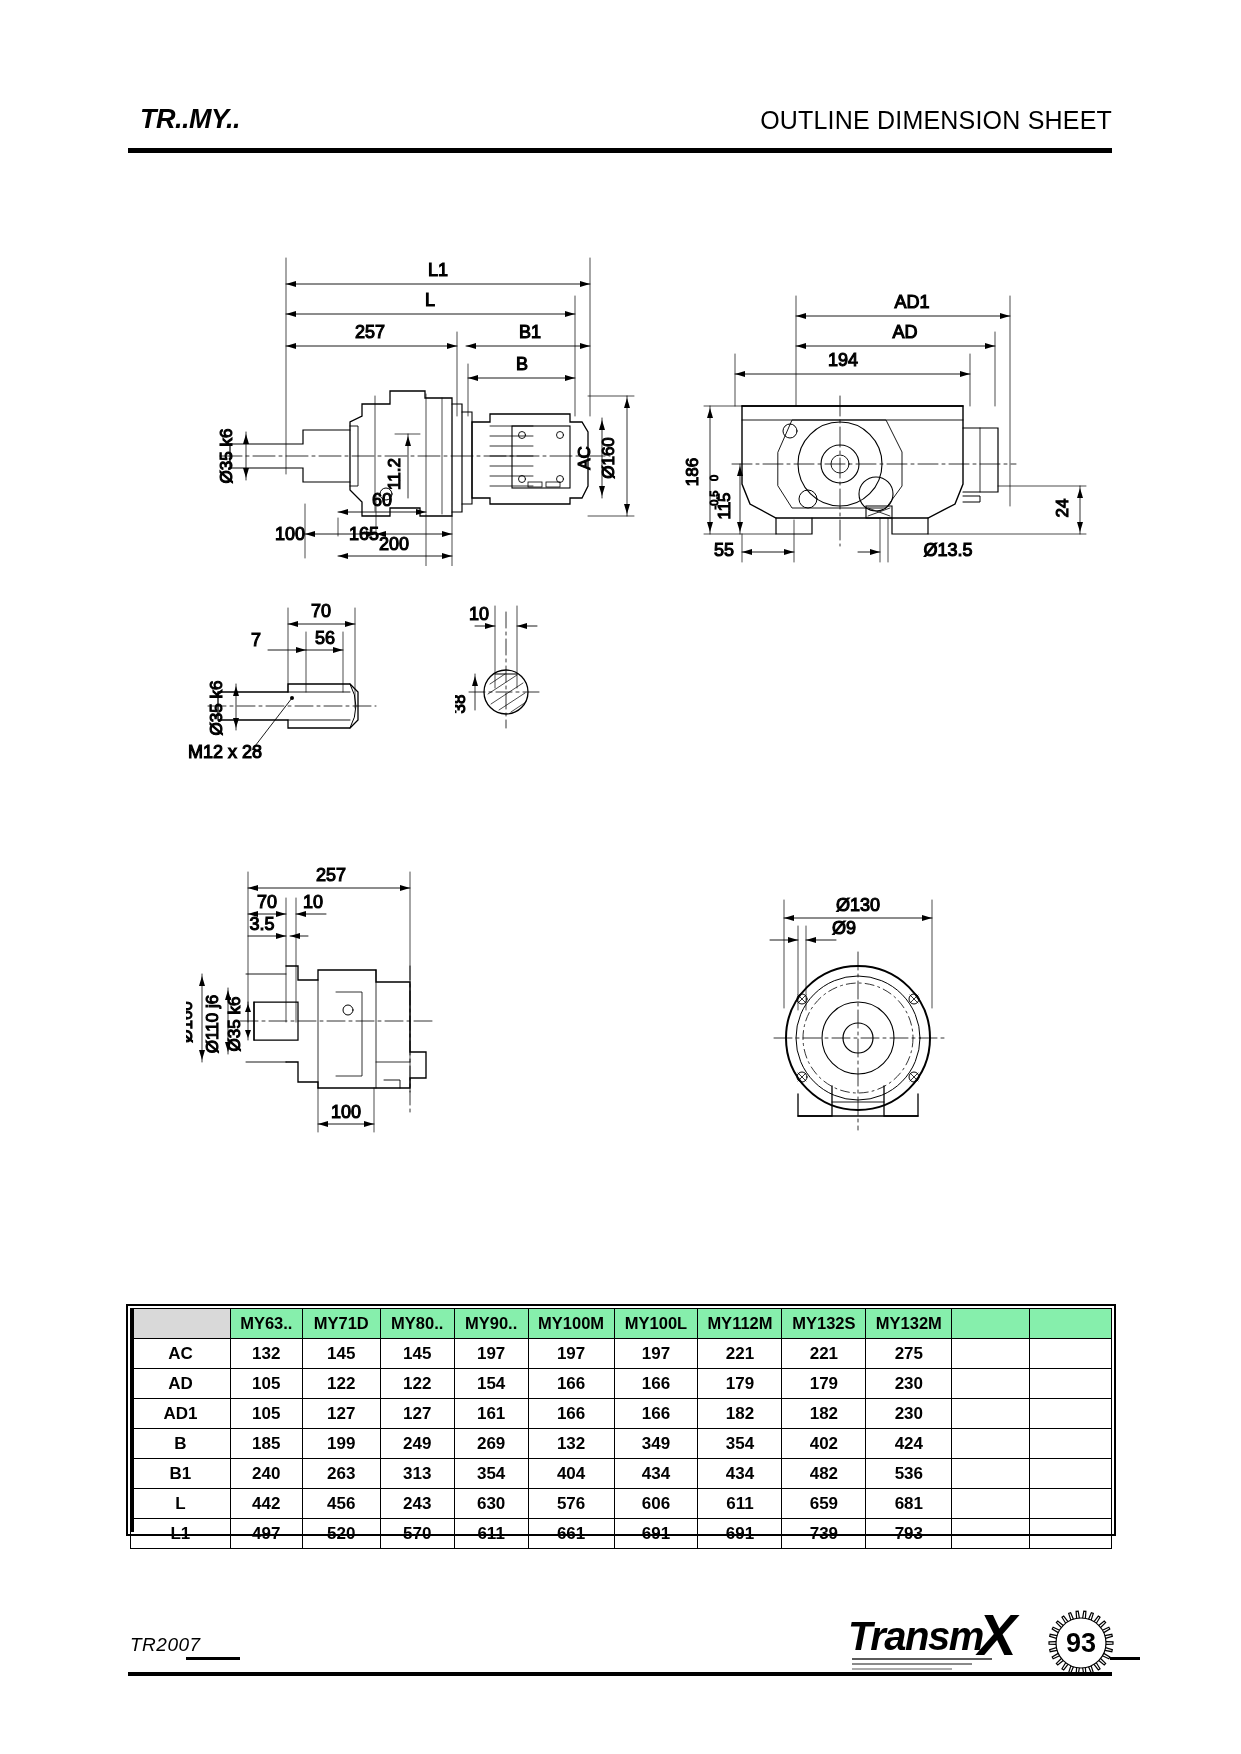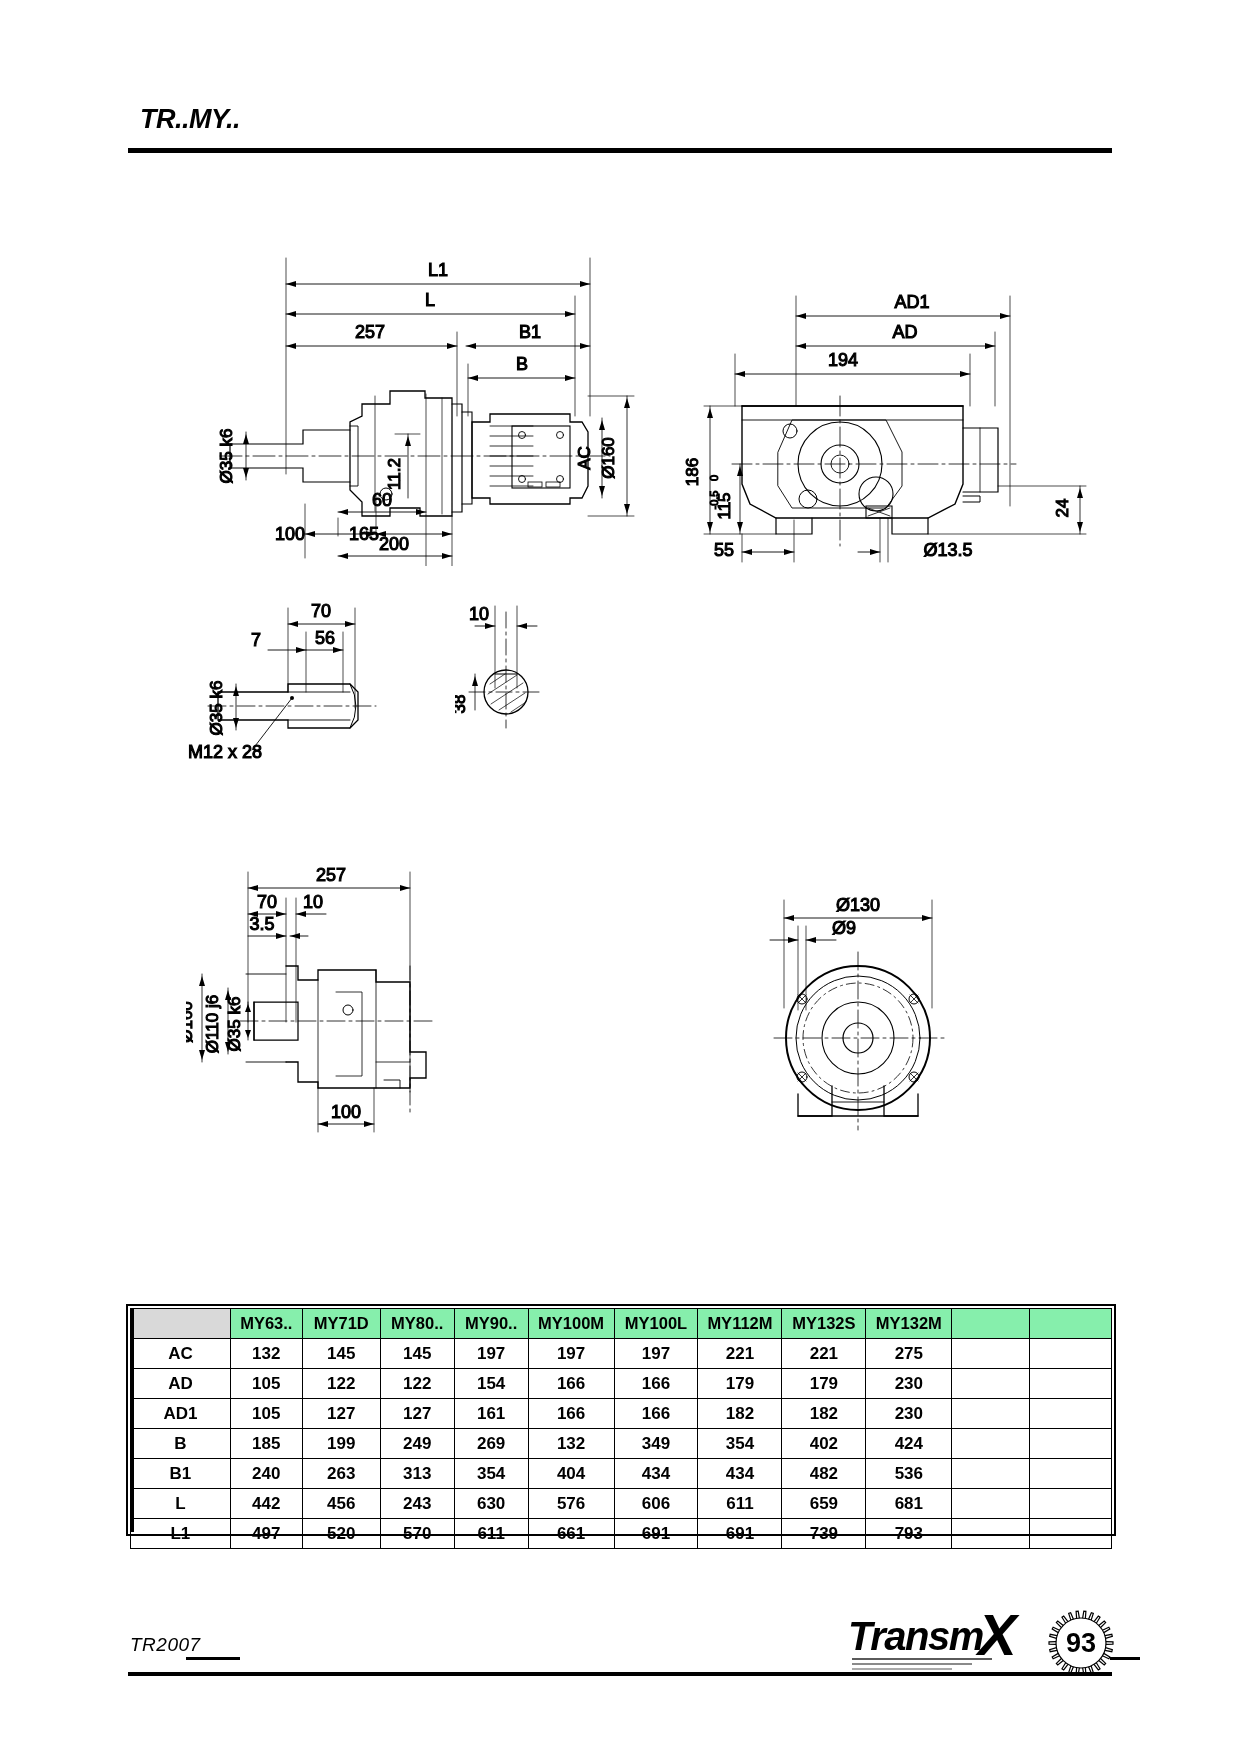--- a/index.html
+++ b/index.html
@@ -131,20 +131,21 @@
   
   text { font-family: "Liberation Sans", sans-serif; }
 </style>
 </head>
 <body>
 
 <div class="page">
 
   <div class="header">
     <div class="header-left">TR..MY..</div>
+    <div class="header-right">OUTLINE DIMENSION SHEET</div>
   </div>
   <div class="header-rule"></div>
 
 
   <div class="dwg" style="left:190px; top:236px;">
     <svg width="450" height="330" viewBox="0 0 450 330">
       <g fill="none" stroke="#000" stroke-width="1.1" stroke-linecap="round">
 
         <line x1="96" y1="22" x2="96" y2="238" stroke-width="0.7"></line>
         <line x1="400" y1="22" x2="400" y2="180" stroke-width="0.7"></line>

